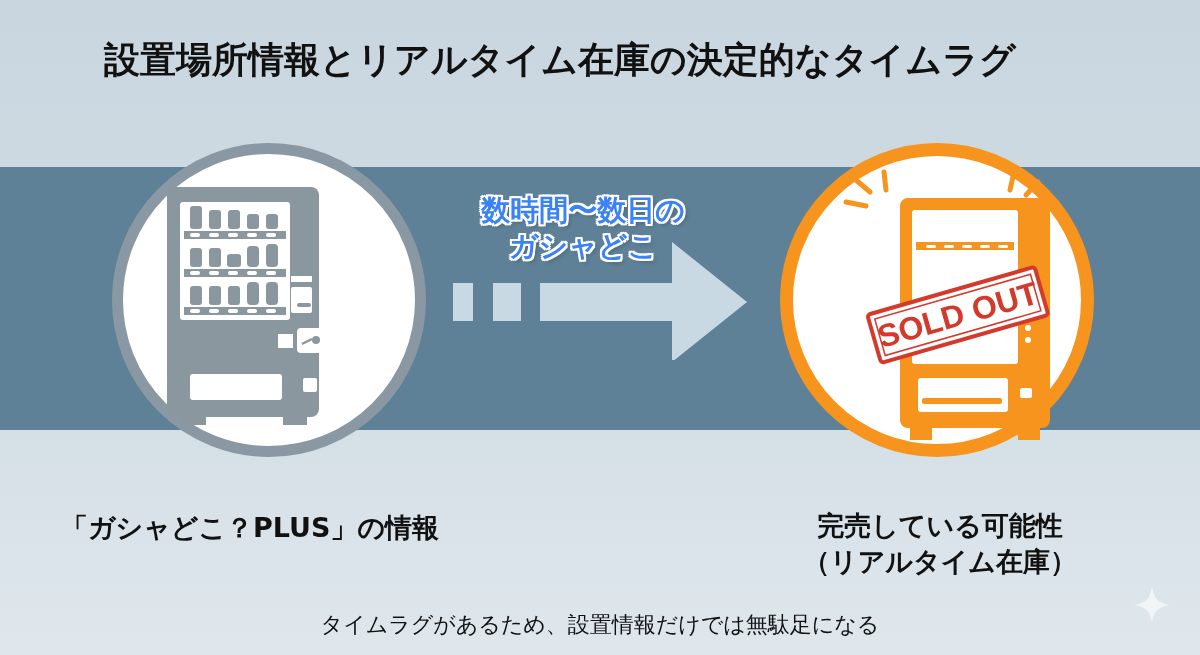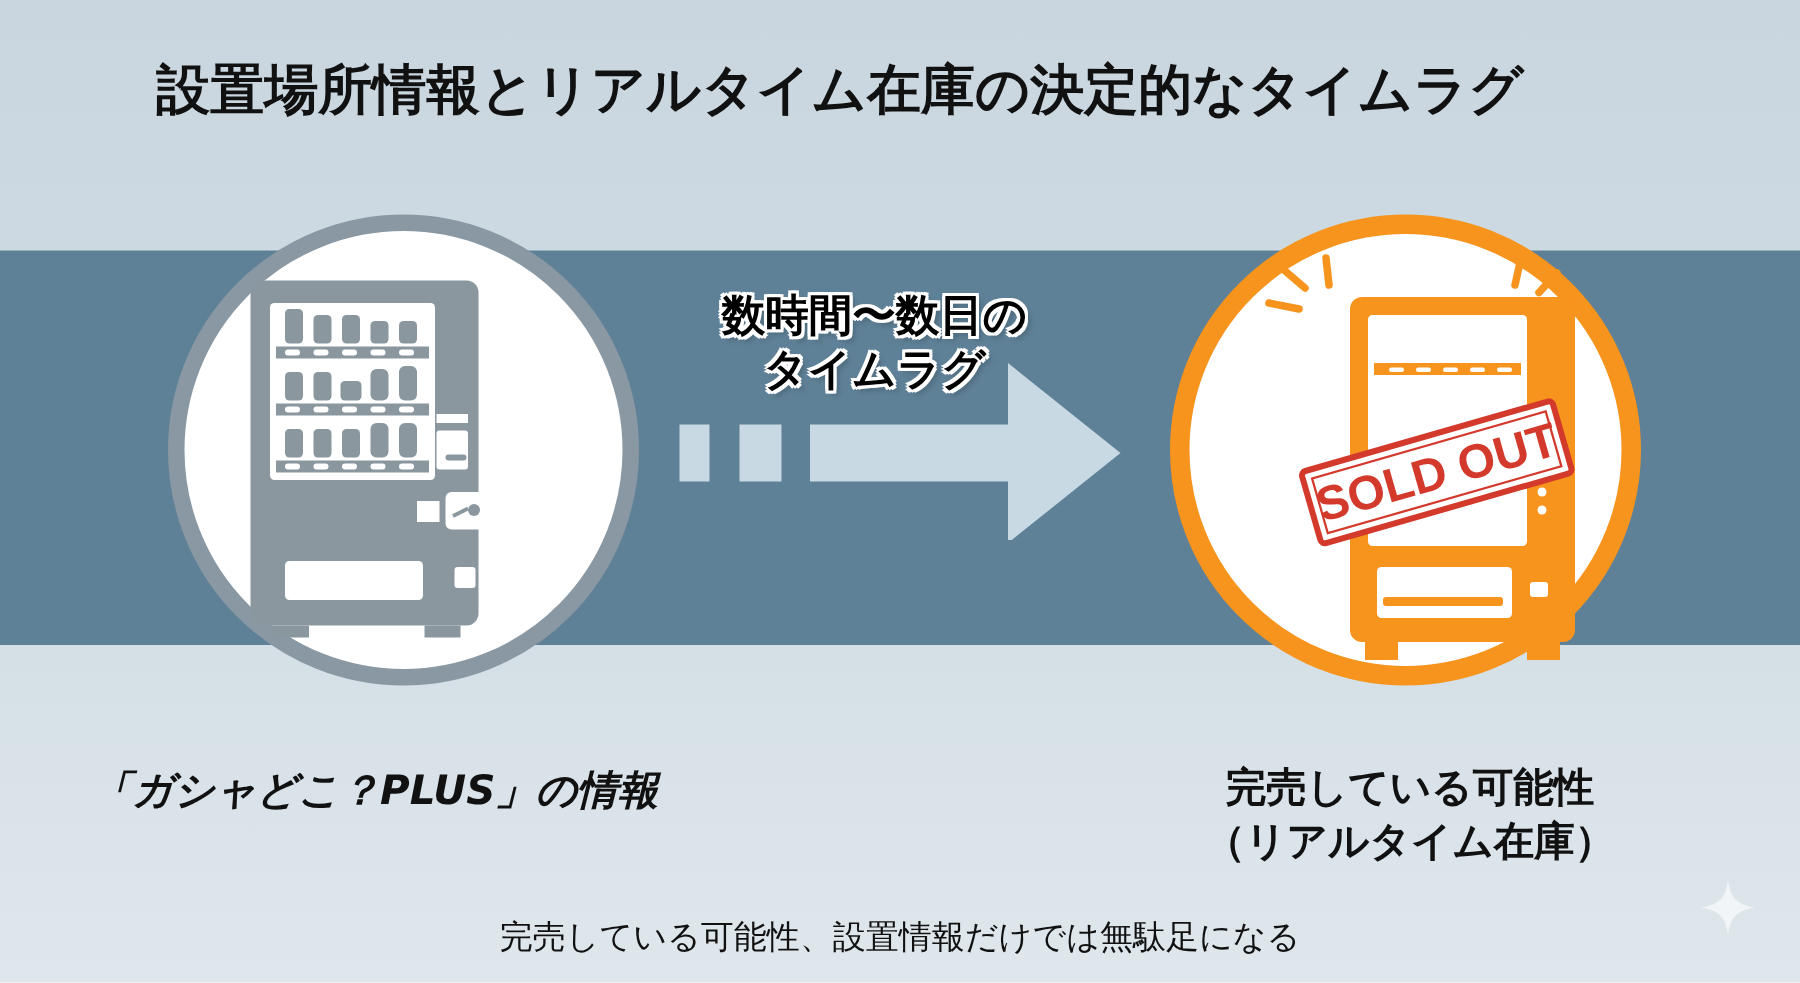--- a/index.html
+++ b/index.html
@@ -17,31 +17,31 @@
     background: #5f8197;
   }
   .circle {
     position: absolute; border-radius: 50%; background: #fff; box-sizing: border-box;
   }
   .circle-left { left: 112px; top: 143px; width: 314px; height: 314px; border: 11px solid #8a98a3; }
   .circle-right { left: 780px; top: 143px; width: 314px; height: 314px; border: 13px solid #f7941d; }
   svg { position: absolute; }
   .lag-label {
     position: absolute; left: 468px; top: 192px; width: 230px; text-align: center;
-    font-size: 29px; font-weight: bold; line-height: 36px; color: #000000;
+    font-size: 29px; font-weight: bold; line-height: 36px; color: #3b82f6;
     -webkit-text-stroke: 0px;
     text-shadow: 2px 0 0 #fff, -2px 0 0 #fff, 0 2px 0 #fff, 0 -2px 0 #fff,
                  2px 2px 0 #fff, -2px -2px 0 #fff, 2px -2px 0 #fff, -2px 2px 0 #fff,
                  3px 3px 4px rgba(0,0,0,0.25);
   }
   .caption {
     position: absolute; text-align: center; font-weight: bold; color: #111;
     font-size: 27px; line-height: 36px;
   }
-  .caption-left { left: 30px; top: 510px; width: 440px; font-style: italic; }
+  .caption-left { left: 30px; top: 510px; width: 440px; }
   .caption-right { left: 790px; top: 508px; width: 300px; }
   .footer {
     position: absolute; left: 0; top: 610px; width: 1200px; text-align: center;
     font-size: 22px; color: #111;
   }
   .sparkle { position: absolute; left: 1132px; top: 585px; }
 </style>
 </head>
 <body>
 
@@ -109,21 +109,21 @@
 </svg>
 
 <svg style="left:450px;top:240px;" width="310" height="120" viewBox="0 0 310 120">
   <rect x="3" y="43" width="20" height="38" fill="#c9d9e4"></rect>
   <rect x="43" y="43" width="28" height="38" fill="#c9d9e4"></rect>
   <rect x="90" y="43" width="150" height="38" fill="#c9d9e4"></rect>
   <polygon points="222,2 222,122 297,62" fill="#c9d9e4"></polygon>
 </svg>
 <div class="lag-label">
   <div>数時間〜数日の</div>
-  <div>タイムラグ</div>
+  <div>ガシャどこ</div>
 </div>
 
 <div class="circle circle-right"></div>
 <svg style="left:840px;top:160px;" width="220" height="280" viewBox="0 0 220 280">
 
   <g stroke="#f7941d" stroke-width="5" stroke-linecap="round" fill="none">
     <line x1="6" y1="42" x2="26" y2="46"></line>
     <line x1="16" y1="20" x2="30" y2="32"></line>
     <line x1="44" y1="12" x2="46" y2="30"></line>
     <line x1="174" y1="12" x2="170" y2="30"></line>
@@ -156,17 +156,17 @@
 </svg>
 
 <div class="caption caption-left">
   <div>「ガシャどこ？PLUS」の情報</div>
 </div>
 <div class="caption caption-right">
   <div>完売している可能性</div>
   <div>（リアルタイム在庫）</div>
 </div>
 
-<div class="footer">完売している可能性、設置情報だけでは無駄足になる</div>
+<div class="footer">タイムラグがあるため、設置情報だけでは無駄足になる</div>
 
 <svg class="sparkle" width="40" height="40" viewBox="0 0 40 40">
   <path d="M20 2 C22 14 26 18 38 20 C26 22 22 26 20 38 C18 26 14 22 2 20 C14 18 18 14 20 2 Z" fill="#f3f6f8" opacity="0.9"></path>
 </svg>
 
 </body></html>

